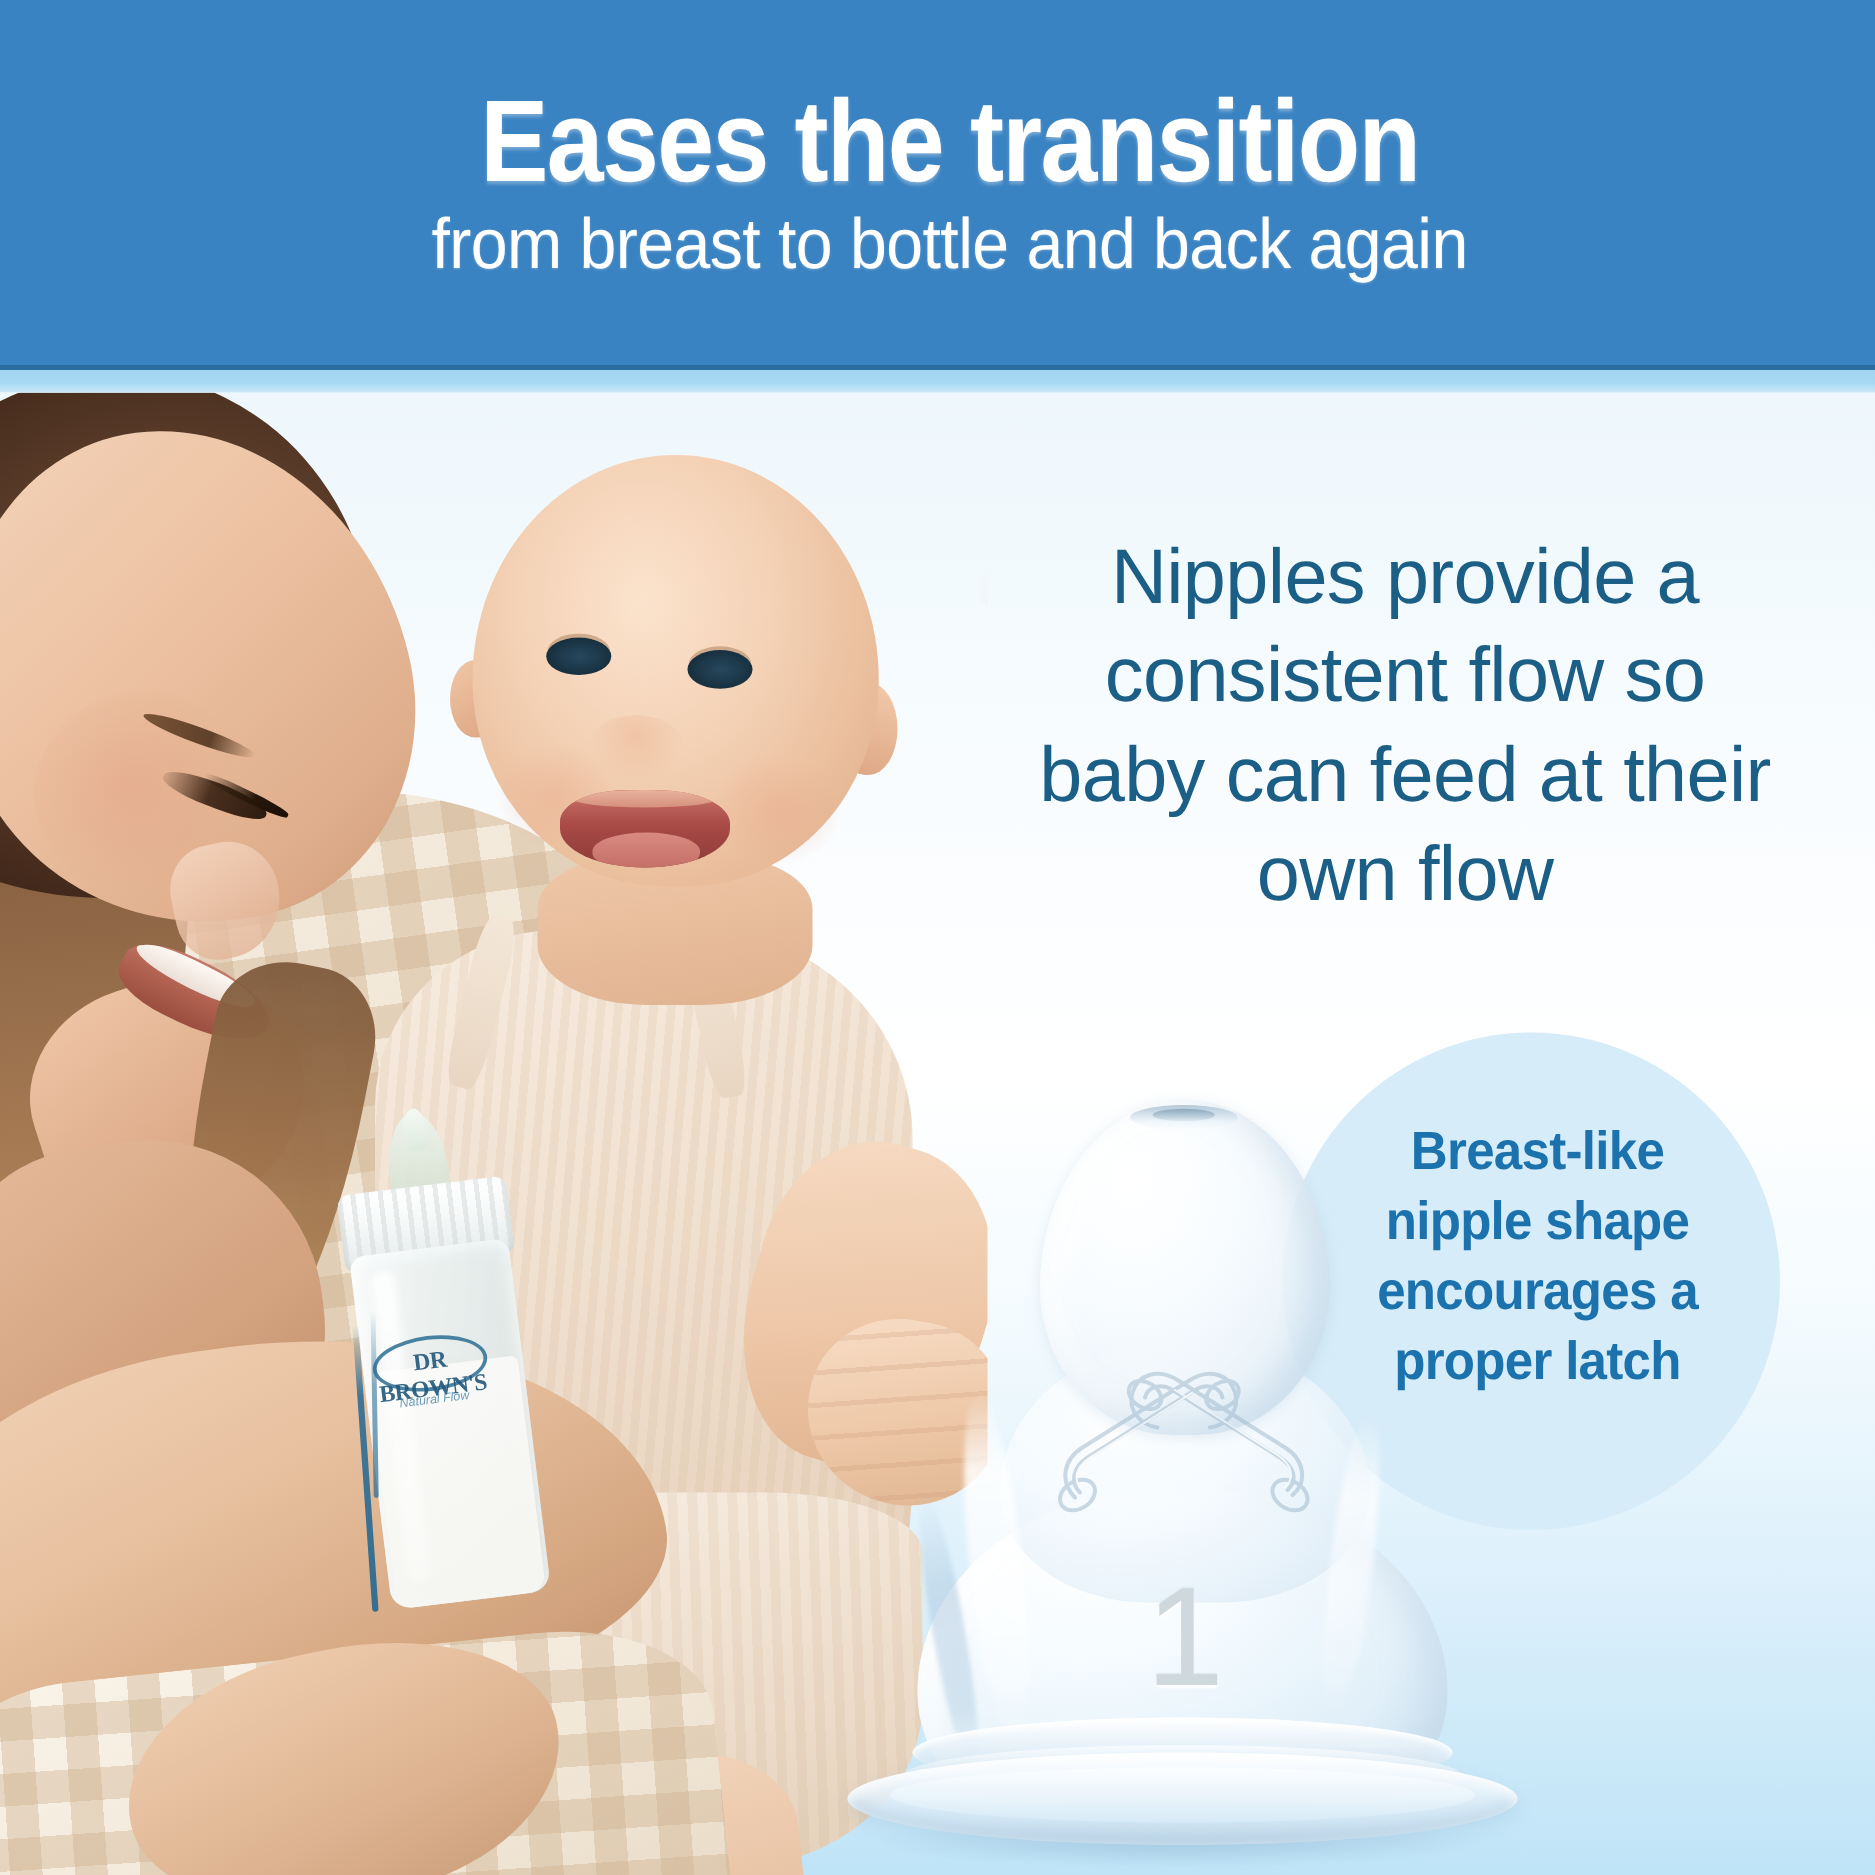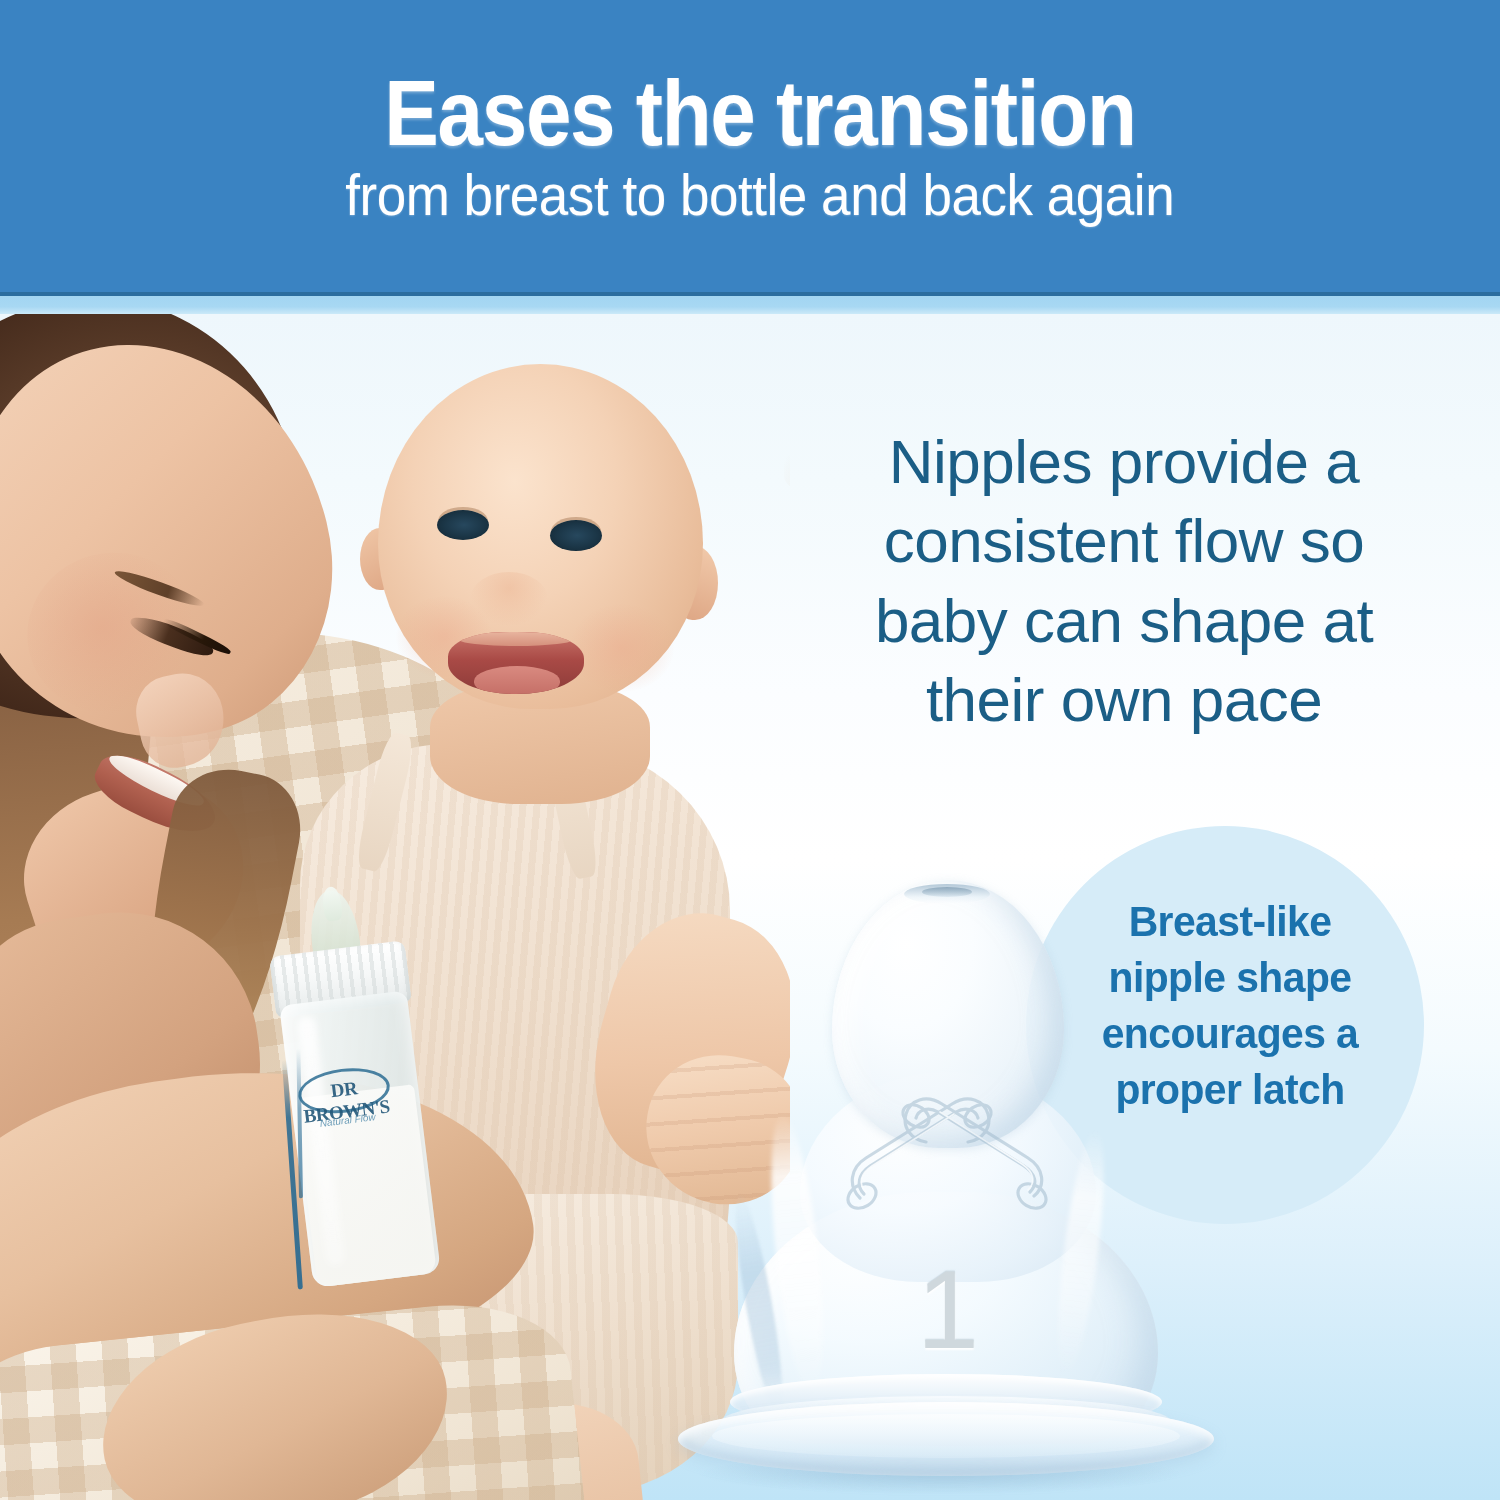--- a/index.html
+++ b/index.html
@@ -624,21 +624,21 @@
       <div class="bottle-logo-oval"></div>
       <div class="bottle-logo-text">DR BROWN'S</div>
       <div class="bottle-logo-sub">Natural Flow</div>
     </div>
 
     <div class="mom-hand">
       
     </div>
   </div>
 
-  <div class="body-copy">Nipples provide a consistent flow so baby can shape at their own pace</div>
+  <div class="body-copy">Nipples provide a consistent flow so baby can feed at their own flow</div>
 
   <div class="callout-circle"></div>
 
   <div class="shadow-soft"></div>
   <div class="nipple">
     <div class="nip-skirt"></div>
     <div class="nip-shoulder"></div>
     <div class="nip-dome"></div>
     <div class="nip-vent"></div>
     <div class="nip-vent-hole"></div>

